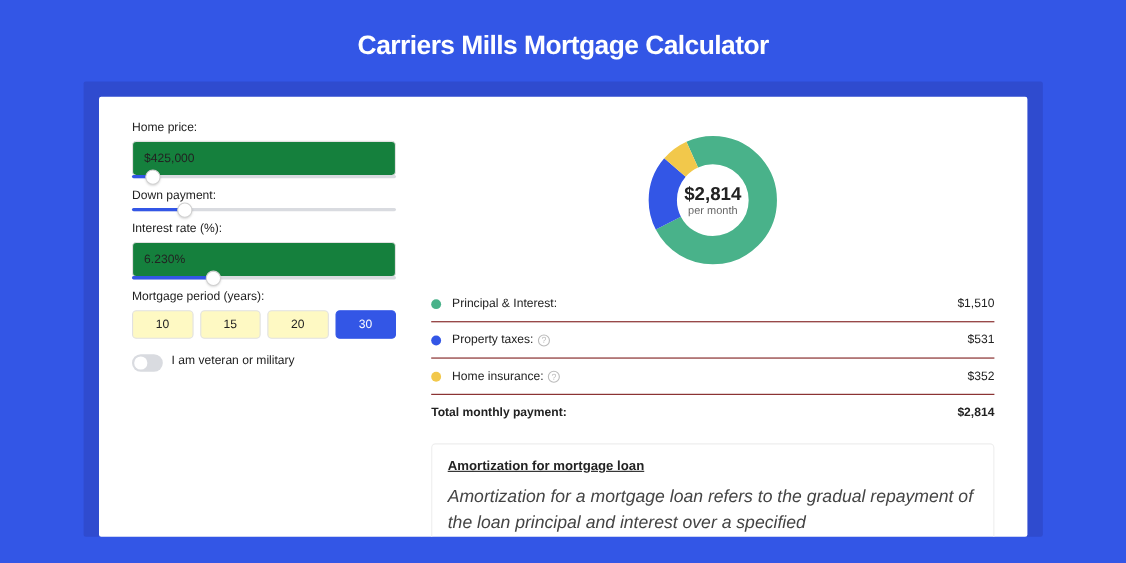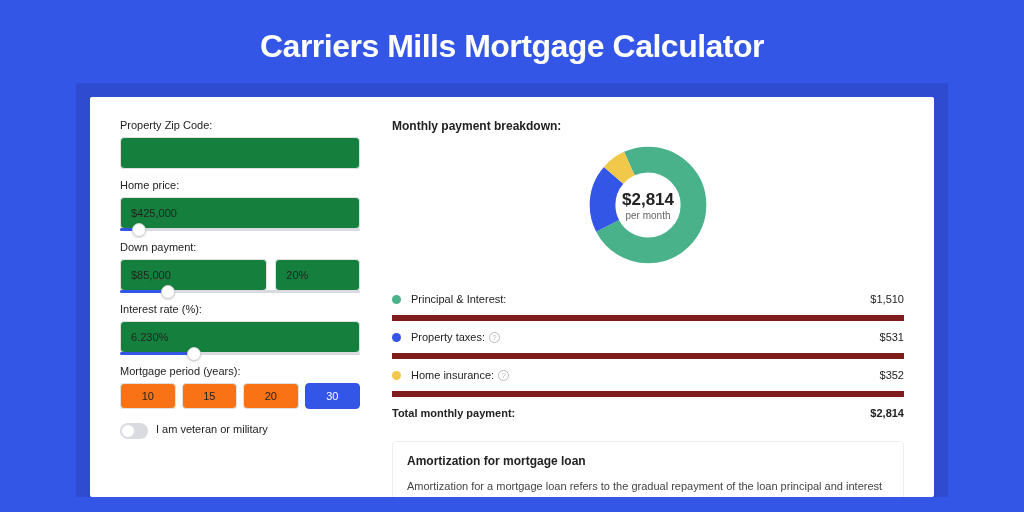--- a/index.html
+++ b/index.html
@@ -6,21 +6,21 @@
   body {
     font-family: -apple-system, BlinkMacSystemFont, "Segoe UI", Arial, sans-serif;
     background: #3356e6;
     width: 1024px;
     height: 512px;
     overflow: hidden;
   }
   .page-title {
     text-align: center;
     color: #ffffff;
-    font-size: 32px;
+    font-size: 24px;
     font-weight: 700;
     padding: 28px 0 18px 0;
     letter-spacing: -0.5px;
   }
   .outer-panel {
     background: #2f4bcf;
     margin: 0 76px;
     padding: 14px 14px 0 14px;
     border-radius: 2px;
   }
@@ -79,21 +79,21 @@
     box-shadow: 0 1px 2px rgba(0,0,0,0.15);
   }
   .period-buttons { display: flex; gap: 6px; }
   .period-btn {
     flex: 1;
     border: 1px solid #e1e1e1;
     border-radius: 4px;
     padding: 6px 0;
     font-size: 11px;
     text-align: center;
-    background: #f97316;
+    background: #fef9c3;
     color: #222;
     cursor: pointer;
   }
   .period-btn.active {
     background: #3356e6;
     color: #fff;
     border-color: #3356e6;
   }
   .toggle-row {
     display: flex;
@@ -134,21 +134,21 @@
     transform: translate(-50%, -50%);
     text-align: center;
   }
   .donut-amount { font-size: 17px; font-weight: 700; color: #222; }
   .donut-sub { font-size: 10px; color: #666; }
   .legend { }
   .legend-row {
     display: flex;
     align-items: center;
     padding: 10px 0;
-    border-bottom: 6px solid #7f1d1d;
+    border-bottom: 1px solid #7f1d1d;
     font-size: 11px;
   }
   .legend-row.total { font-weight: 700; border-bottom: none; }
   .dot {
     width: 9px; height: 9px;
     border-radius: 50%;
     margin-right: 10px;
     flex-shrink: 0;
   }
   .legend-label { flex: 1; color: #222; display: flex; align-items: center; gap: 4px; }
@@ -162,53 +162,45 @@
     align-items: center;
     justify-content: center;
     color: #bbb;
   }
   .amort-box {
     border: 1px solid #eee;
     border-radius: 4px;
     padding: 12px 14px;
     margin-top: 12px;
   }
-  .amort-title { font-size: 12px; font-weight: 700; color: #222; margin-bottom: 10px; }
-  .amort-text { font-size: 11px; color: #444; line-height: 1.5; }
+  .amort-title { font-size: 12px; font-weight: 700; color: #222; margin-bottom: 10px; text-decoration: underline; }
+  .amort-text { font-size: 16px; color: #444; line-height: 1.5; font-style: italic; }
 </style>
 </head>
 <body>
 
 <div class="page-title">Carriers Mills Mortgage Calculator</div>
 
 <div class="outer-panel">
   <div class="card">
 
     <div class="left-col">
 
-      <div class="field">
-        <label class="label">Property Zip Code:</label>
-        <input class="input" value="" style="">
-      </div>
 
       <div class="field">
         <label class="label">Home price:</label>
         <input class="input" value="$425,000" style="">
         <div class="slider-track">
           <div class="slider-fill" style="width: 8%;"></div>
           <div class="slider-thumb" style="left: 8%;"></div>
         </div>
       </div>
 
       <div class="field">
         <label class="label">Down payment:</label>
-        <div class="input-row">
-          <input class="input" value="$85,000" style="">
-          <input class="input" value="20%" style="">
-        </div>
         <div class="slider-track">
           <div class="slider-fill" style="width: 20%;"></div>
           <div class="slider-thumb" style="left: 20%;"></div>
         </div>
       </div>
 
       <div class="field">
         <label class="label">Interest rate (%):</label>
         <input class="input" value="6.230%" style="">
         <div class="slider-track">
@@ -228,21 +220,20 @@
       </div>
 
       <div class="toggle-row">
         <div class="toggle"></div>
         <span class="toggle-label">I am veteran or military</span>
       </div>
 
     </div>
 
     <div class="right-col">
-      <div class="breakdown-title">Monthly payment breakdown:</div>
 
       <div class="donut-wrap">
         <div class="donut">
           <svg viewBox="0 0 42 42" id="donut-svg">
               <circle cx="21" cy="21" r="15.9155" fill="none" stroke="#49b28a" stroke-width="9" stroke-dasharray="74.2000265312612 25.800009225155506" stroke-dashoffset="6.900002467192754"></circle>
               <circle cx="21" cy="21" r="15.9155" fill="none" stroke="#3356e6" stroke-width="9" stroke-dasharray="18.900006757962757 81.10002899845395" stroke-dashoffset="-67.30002406406845"></circle>
               <circle cx="21" cy="21" r="15.9155" fill="none" stroke="#f2c84b" stroke-width="9" stroke-dasharray="6.900002467192754 93.10003328922396" stroke-dashoffset="-86.20003082203121"></circle>
             </svg>
           <div class="donut-center">
             <div class="donut-amount">$2,814</div>

